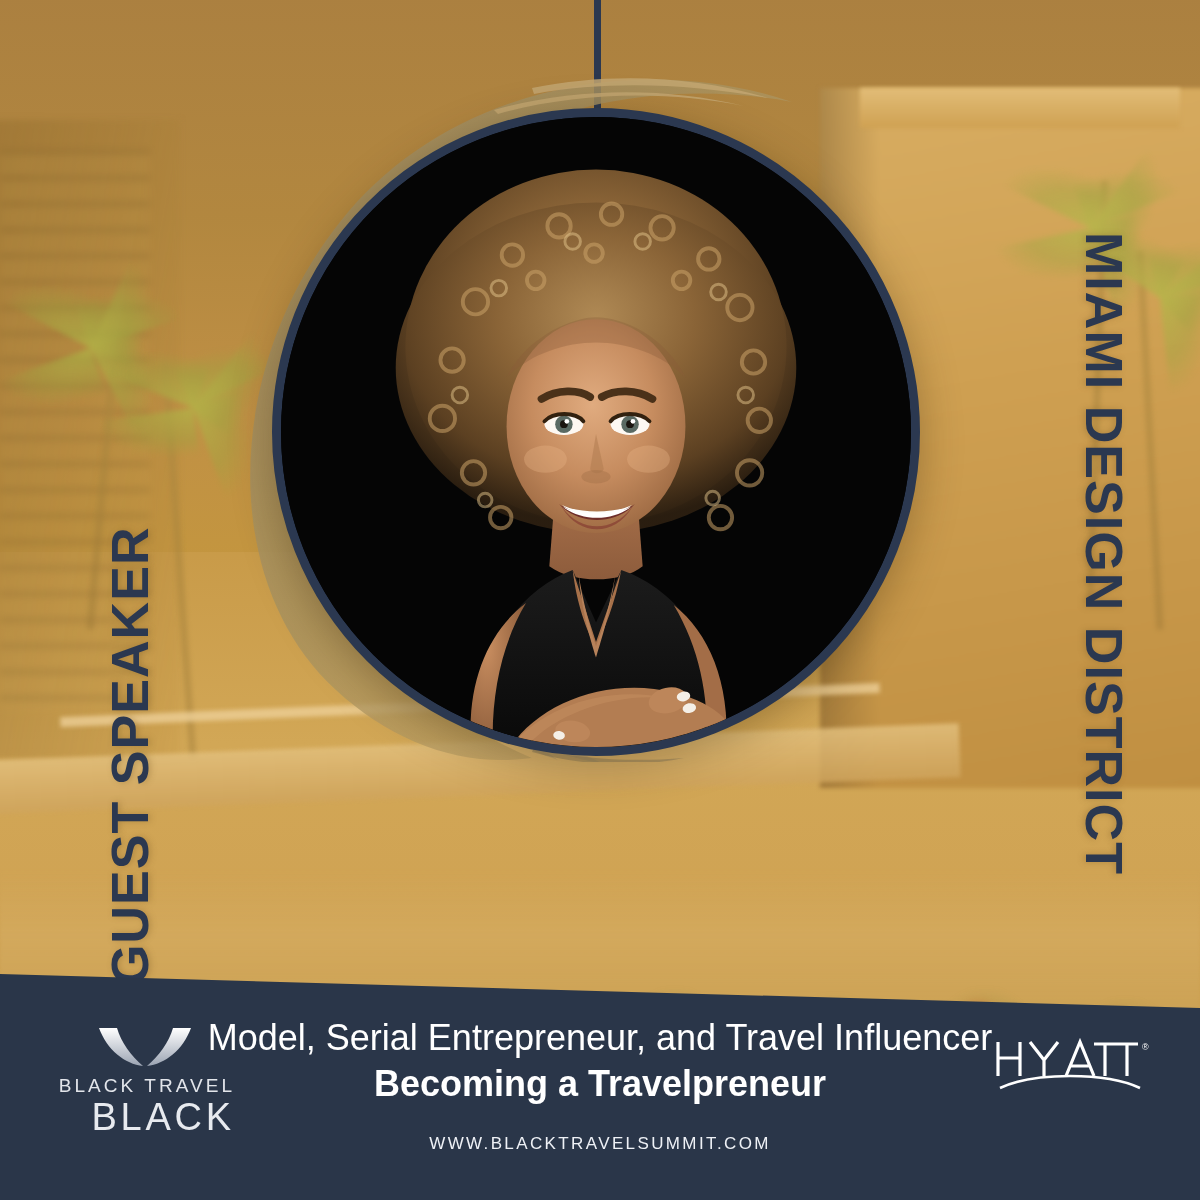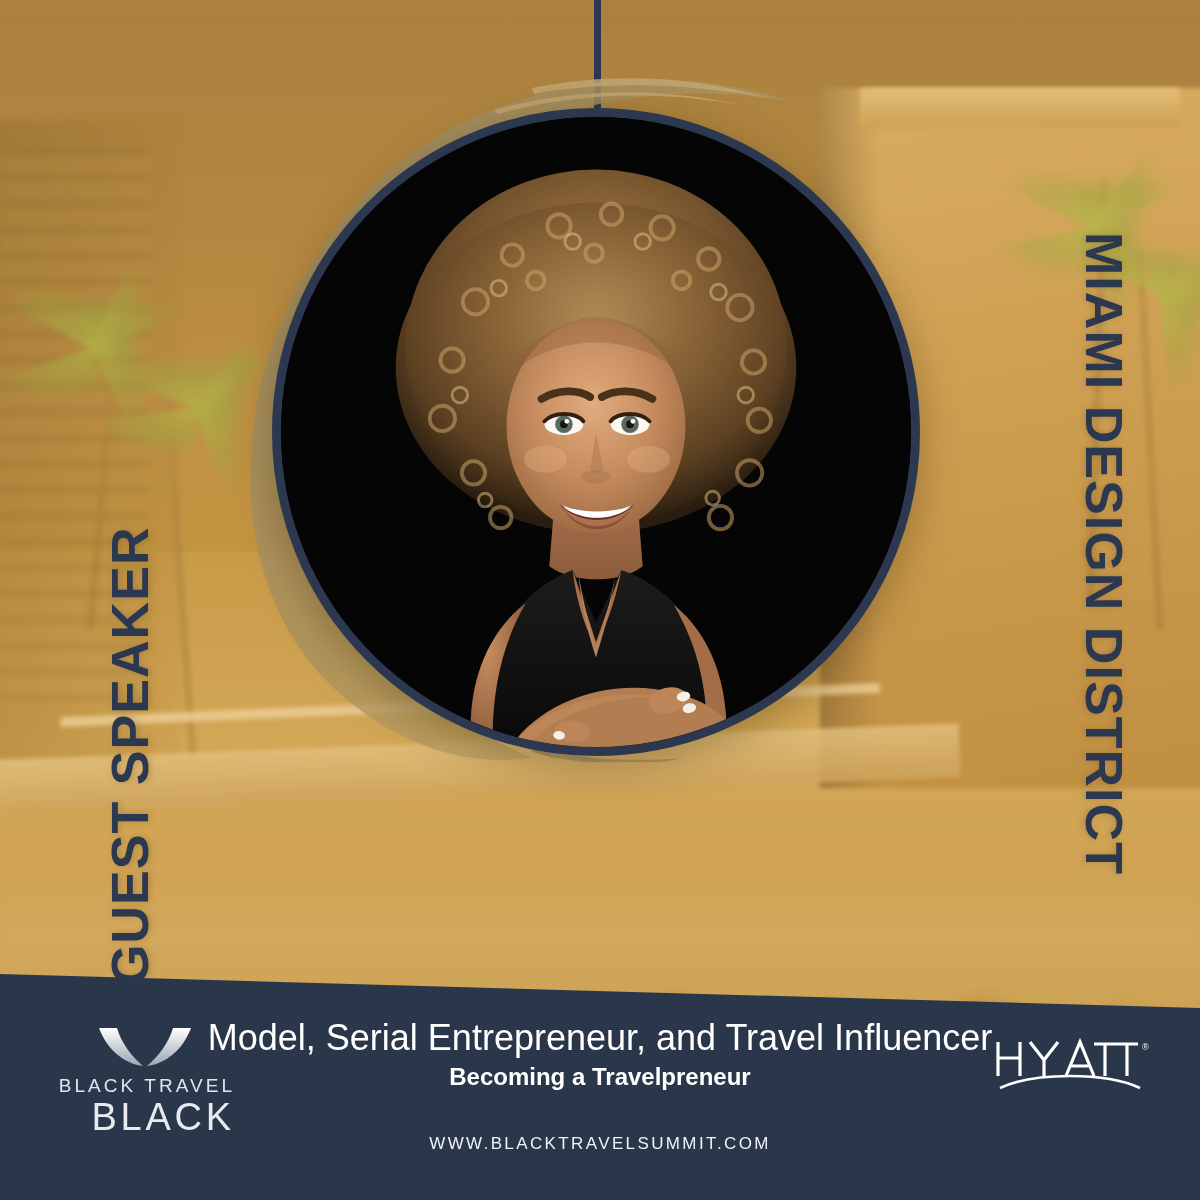--- a/index.html
+++ b/index.html
@@ -174,21 +174,21 @@
   .f-center{
     position:absolute;left:50%;transform:translateX(-50%);top:58px;
     text-align:center;color:#fff;width:840px;
   }
   .f-role{
     font-family:"Liberation Sans Narrow","Liberation Sans",sans-serif;
     font-size:36px;font-weight:400;line-height:1.12;margin:0;
   }
   .f-topic{
     font-family:"Liberation Sans Narrow","Liberation Sans",sans-serif;
-    font-size:24px;font-weight:700;line-height:1.12;margin:6px 0 0;
+    font-size:36px;font-weight:700;line-height:1.12;margin:6px 0 0;
   }
   .f-url{
     position:absolute;left:50%;transform:translateX(-50%);top:174px;
     color:#eef1f6;font-size:17px;letter-spacing:.14em;font-weight:300;
     white-space:nowrap;
   }
   
   .hyatt{
     position:absolute;right:50px;top:76px;width:160px;height:62px;color:#fff;
   }

